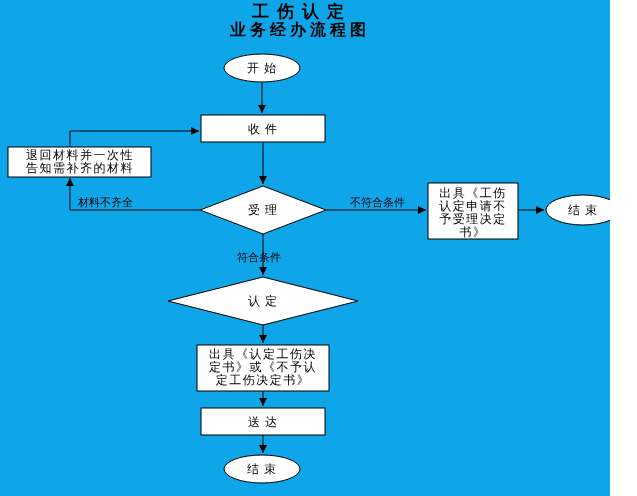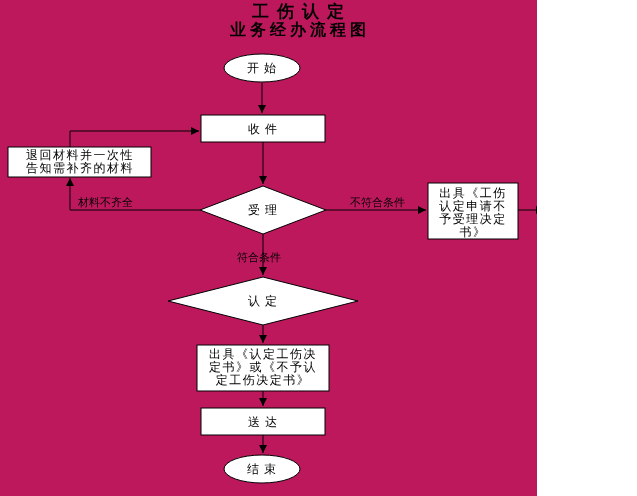--- a/index.html
+++ b/index.html
@@ -1,20 +1,20 @@
 <!DOCTYPE html>
 <html><head>
 <meta charset="utf-8">
 <style>
   html, body { margin: 0; padding: 0; background: #ffffff; }
   .stage {
     position: relative;
-    width: 537px;
+    width: 610px;
     height: 496px;
-    background: #be185d;
+    background: #0ea5e9;
     font-family: "DejaVu Sans", sans-serif;
     overflow: hidden;
   }
   svg { display: block; }
   svg text {
     fill: #000000;
     font-family: "DejaVu Sans", sans-serif;
   }
   .shape { fill: #ffffff; stroke: #000000; stroke-width: 1; }
   .edge  { fill: none; stroke: #000000; stroke-width: 1; }

